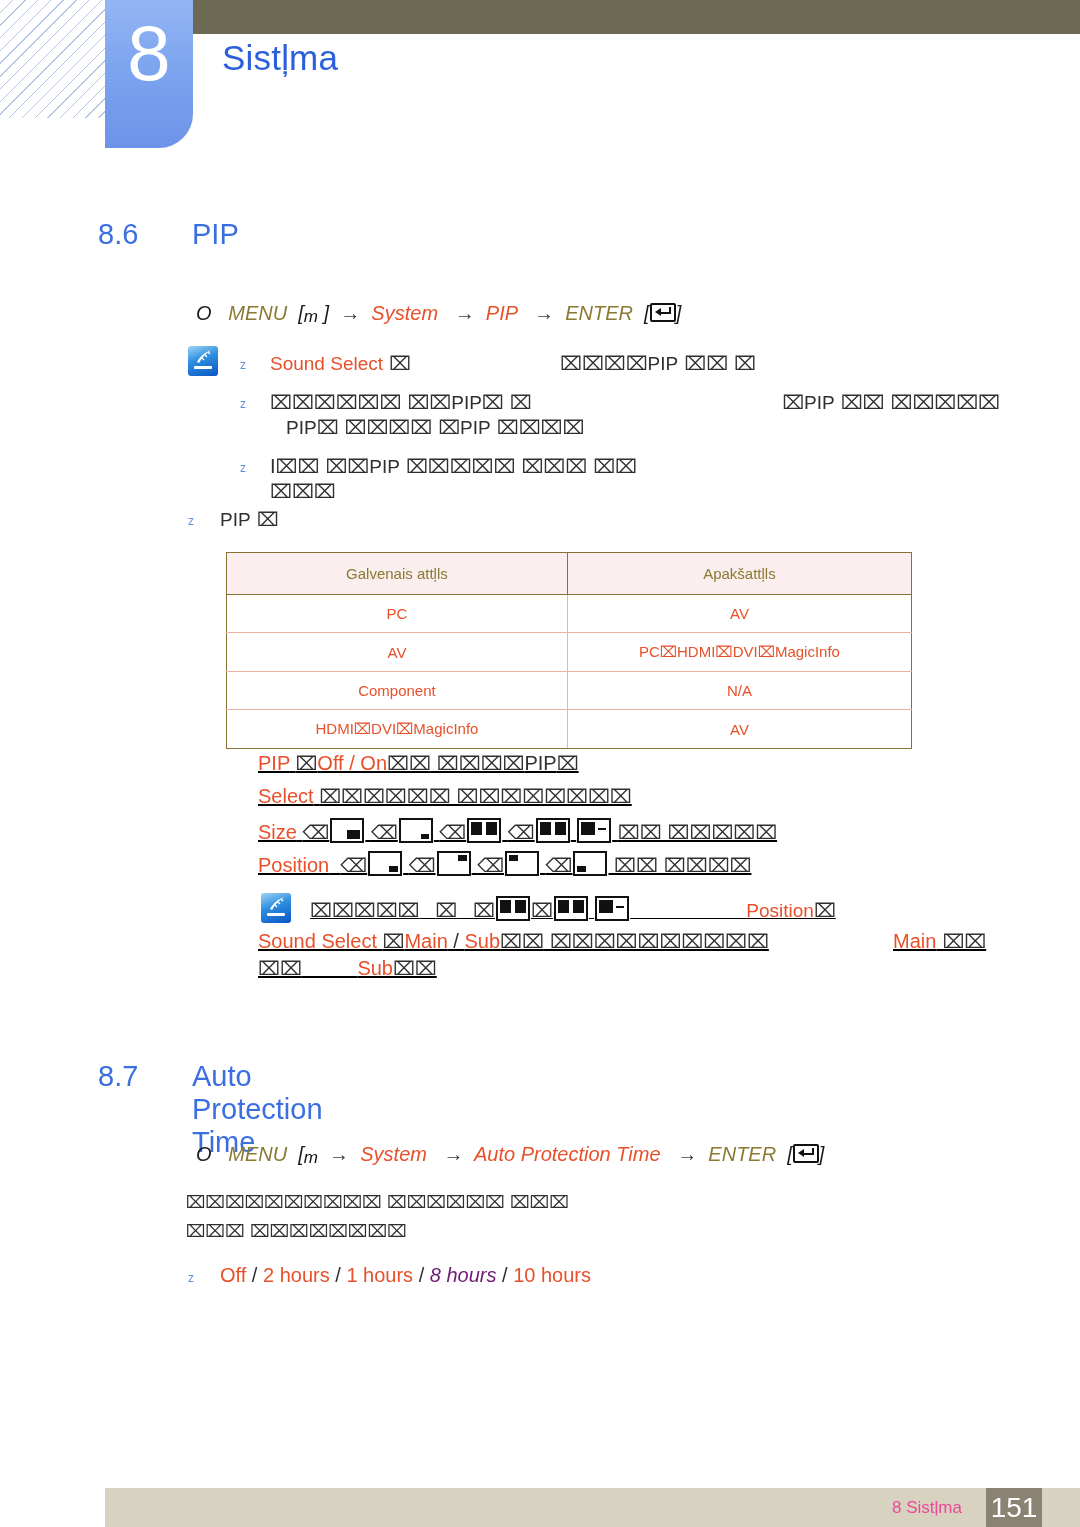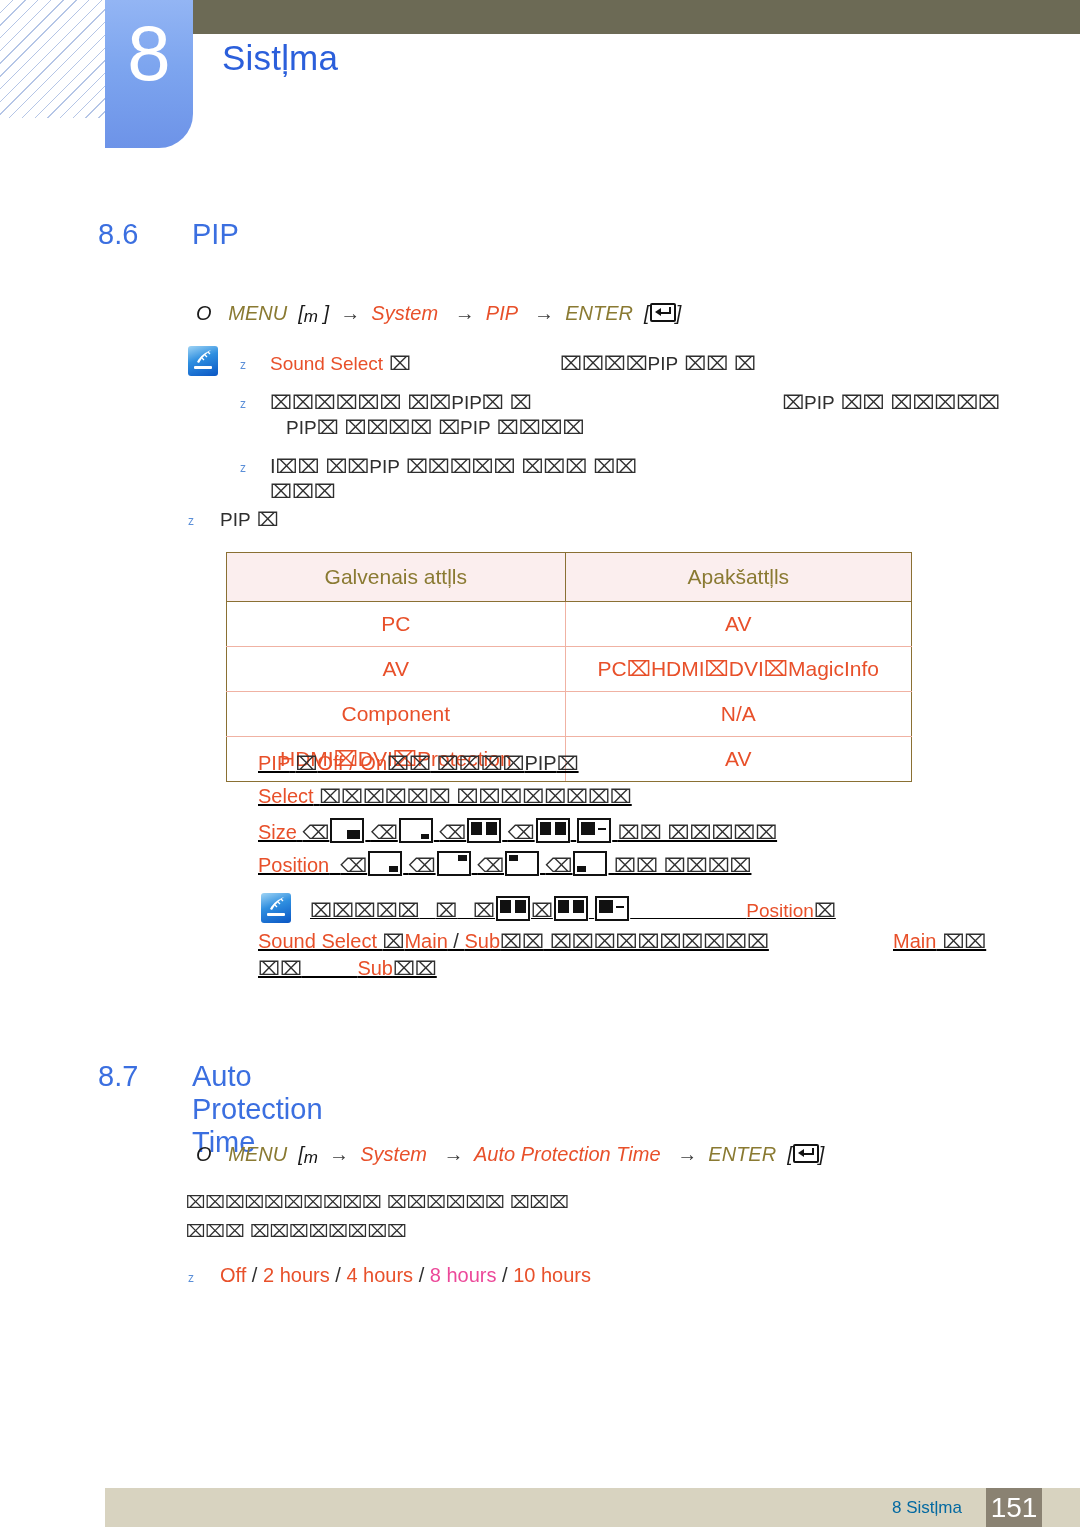--- a/index.html
+++ b/index.html
@@ -85,21 +85,21 @@
   .tofu{
     color:#2f2f2f;font-size:19px;letter-spacing:0px;
     font-family:"DejaVu Sans", sans-serif;
   }
   .tofu-sm{font-size:17px;}
 
   
   table.pip{
     position:absolute;border-collapse:collapse;
     border:1.5px solid #8a7033;
-    font-size:21px;
+    font-size:15px;
   }
   table.pip th{
     background:#fbeeee;color:#8a7a32;font-weight:400;
     border:1px solid #8a7033;
     padding:12px 6px;text-align:center;
   }
   table.pip td{
     background:#ffffff;color:#e8502a;font-weight:400;
     border:1px solid #f0b2a3;
     padding:10px 6px;text-align:center;
@@ -133,21 +133,21 @@
   .pos-tl i{left:2px;top:2px;width:9px;height:6px;}
   .pos-bl i{left:2px;bottom:2px;width:9px;height:6px;}
 
   
   .ftr-bar{
     position:absolute;left:105px;top:1488px;right:0;height:39px;
     background:#d8d3c0;
   }
   .ftr-txt{
     position:absolute;right:118px;top:1498px;
-    font-size:17px;color:#0369a1;
+    font-size:17px;color:#ec4899;
   }
   .ftr-pg{
     position:absolute;right:38px;top:1488px;width:56px;height:39px;
     background:#8a8272;color:#ffffff;font-size:28px;
     display:flex;align-items:center;justify-content:center;
   }
 
   .row{display:flex;align-items:flex-start;}
 </style>
 </head>
@@ -245,21 +245,21 @@
     </tr>
     <tr>
       <td>AV</td>
       <td>PC⌧HDMI⌧DVI⌧MagicInfo</td>
     </tr>
     <tr>
       <td>Component</td>
       <td>N/A</td>
     </tr>
     <tr>
-      <td>HDMI⌧DVI⌧Protection</td>
+      <td>HDMI⌧DVI⌧MagicInfo</td>
       <td>AV</td>
     </tr>
   </tbody>
 </table>
 
 <div class="optline" style="left:258px;top:752px;">
   <span class="ok">PIP</span>
   <span class="tofu">⌧</span><span class="ok">Off / On</span><span class="tofu">⌧⌧</span><span class="tofu"> ⌧⌧⌧⌧</span><span style="color:#2f2f2f;font-size:20px;">PIP</span><span class="tofu">⌧</span>
 </div>
 
@@ -340,19 +340,19 @@
 <div style="position:absolute;left:186px;top:1192px;">
   <span class="tofu tofu-sm">⌧⌧⌧⌧⌧⌧⌧⌧⌧⌧ ⌧⌧⌧⌧⌧⌧ ⌧⌧⌧</span>
 </div>
 <div style="position:absolute;left:186px;top:1221px;">
   <span class="tofu tofu-sm">⌧⌧⌧ ⌧⌧⌧⌧⌧⌧⌧⌧</span>
 </div>
 
 <div style="position:absolute;left:188px;top:1264px;" class="row">
   <span class="bullet-z" style="width:32px;padding-top:7px;">z</span>
   <span style="font-size:20px;white-space:nowrap;">
-    <span style="color:#e8502a;">Off</span><span style="color:#2f2f2f;"> / </span><span style="color:#e8502a;">2 hours</span><span style="color:#2f2f2f;"> / </span><span style="color:#e8502a;">4 hours</span><span style="color:#2f2f2f;"> / </span><span style="color:#ec4899;">8 hours</span><span style="color:#2f2f2f;"> / </span><span style="color:#e8502a;">10 hours</span>
+    <span style="color:#e8502a;">Off</span><span style="color:#2f2f2f;"> / </span><span style="color:#e8502a;">2 hours</span><span style="color:#2f2f2f;"> / </span><span style="color:#e8502a;">1 hours</span><span style="color:#2f2f2f;"> / </span><span style="color:#701a75;font-style:italic;">8 hours</span><span style="color:#2f2f2f;"> / </span><span style="color:#e8502a;">10 hours</span>
   </span>
 </div>
 
 <div class="ftr-bar"></div>
 <div class="ftr-txt">8 Sistļma</div>
 <div class="ftr-pg">151</div>
 
 </body></html>

